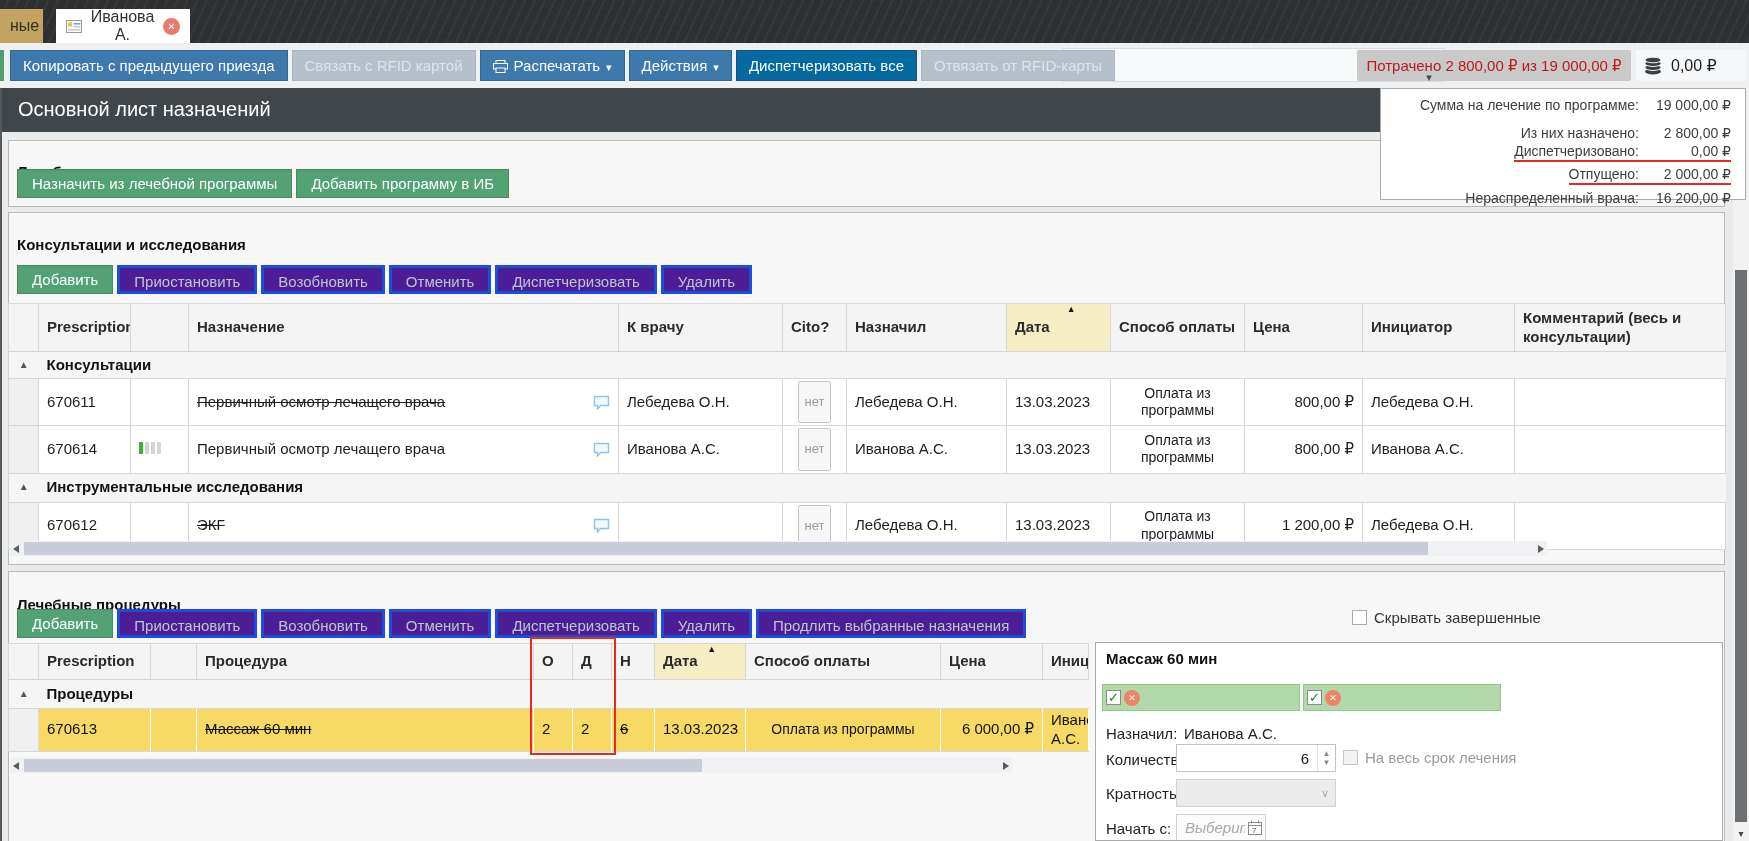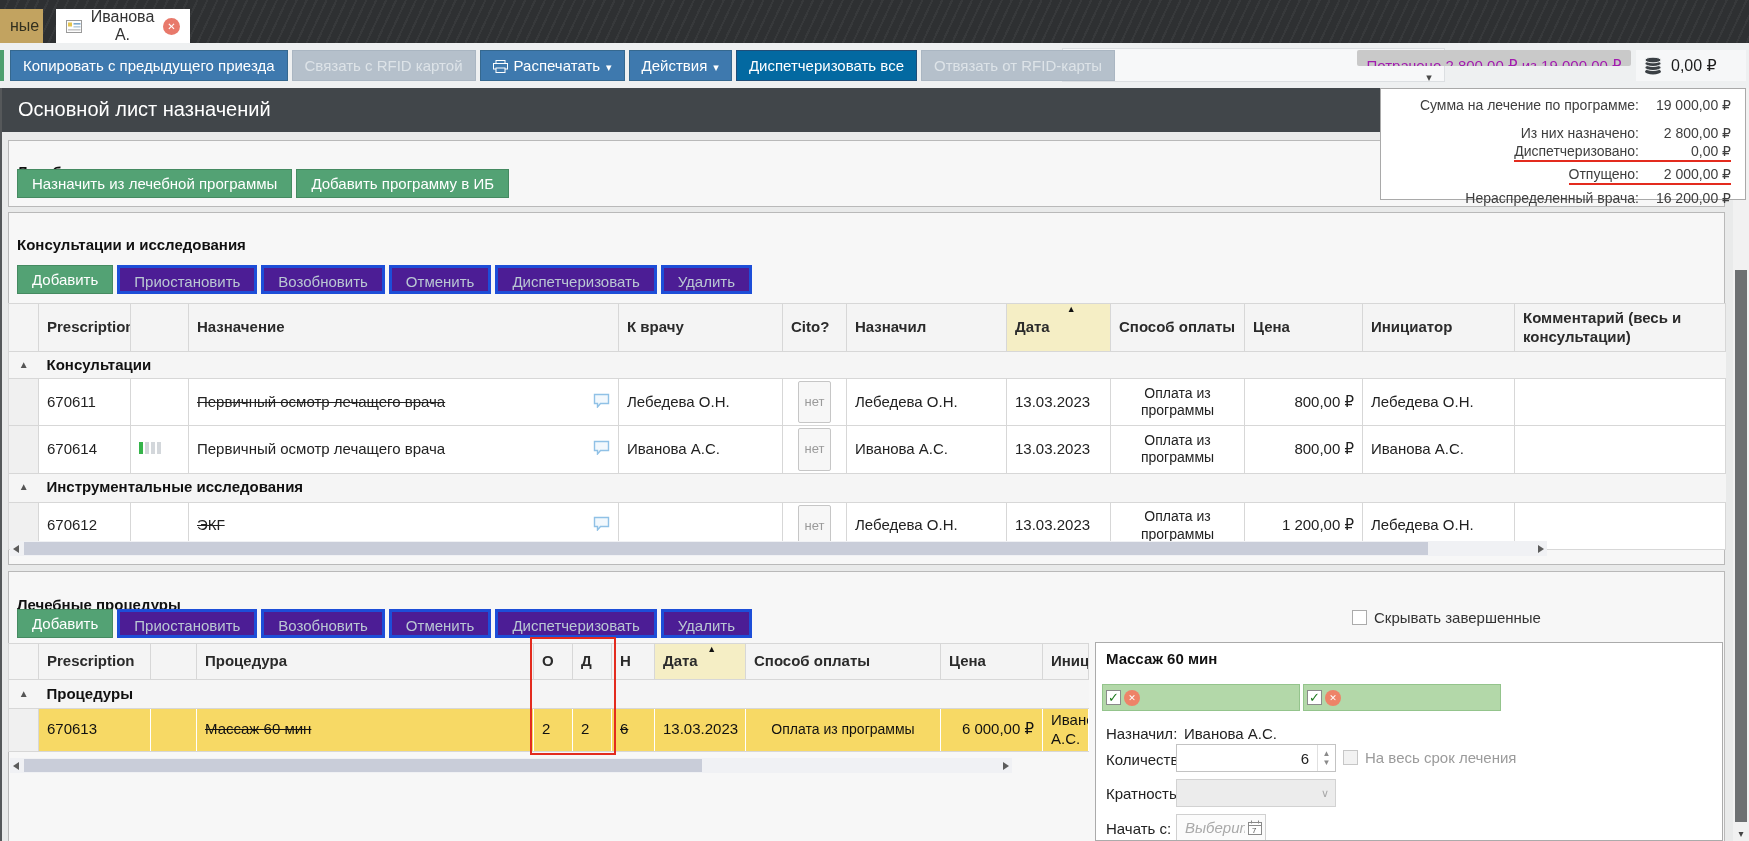--- a/index.html
+++ b/index.html
@@ -27,21 +27,21 @@
   .tb-row { position:absolute; left:6px; top:7px; display:flex; }
   .btn { height:31px; line-height:29px; padding:0 12px; margin-right:4px; font-size:15px; white-space:nowrap; cursor:default; }
   .btn-blue { background:#3e79ae; border:1px solid #35688f; color:#fff; }
   .btn-blue-hl { background:#0369a1; border:1px solid #1f4e79; color:#fff; }
   .btn-blue-dis { background:#b5c0cb; border:1px solid #aab6c2; color:#dde3e8; }
   .green-sliver { position:absolute; left:0; top:7px; width:4px; height:31px; background:#4f9f6e; }
   .caret { font-size:11px; margin-left:6px; }
   .tb-field { position:absolute; left:1062px; top:5px; width:383px; height:34px; background:#f7f8f9; border:1px solid #dcdfe2; }
   .tb-chevron { position:absolute; left:1421px; top:70px; width:16px; height:16px; color:#4a4a4a; font-size:11px; text-align:center; line-height:14px; }
   .spent-box {
-    position:absolute; left:1357px; top:7px; width:274px; height:16px; background:#c9c9c9; color:#a21caf;
+    position:absolute; left:1357px; top:7px; width:274px; height:31px; background:#c9c9c9; color:#b91c1c;
     font-size:15px; line-height:31px; text-align:center; border-radius:2px; white-space:nowrap; overflow:hidden;
   }
   .balance-box { position:absolute; left:1636px; top:7px; width:110px; height:31px; background:#f6f7f8; display:flex; align-items:center; gap:7px; padding:0 6px; font-size:16px; color:#1d1d1d; }
   
   .band { position:absolute; left:0; top:88px; width:1749px; height:44px; background:#41464a; }
   .band-title { position:absolute; left:18px; top:10px; font-size:20px; color:#fff; font-weight:400; }
   .left-edge { position:absolute; left:0; top:88px; width:2px; height:753px; background:#55585a; z-index:60; }
   
   .popup {
     position:absolute; left:1380px; top:88px; width:366px; height:112px; background:#fff;
@@ -68,21 +68,21 @@
   th, td { border:1px solid #d7d7d7; overflow:hidden; padding:2px 8px; text-align:left; vertical-align:middle; line-height:1.25; }
   th { background:#f4f4f4; font-weight:bold; font-size:15px; white-space:nowrap; }
   th.wrap { white-space:normal; }
   th.ycol { background:#f5eec5; position:relative; }
   .sort-up { position:absolute; top:0px; left:58%; font-size:9px; color:#111; }
   td { font-size:15px; color:#222; background:#fff; }
   td.exp { background:#f0f0f0; padding:0; text-align:center; }
   tr.grp td { background:#f5f5f5; font-weight:bold; font-size:15px; border-left:none; border-right:none; color:#111; }
   tr.grp td.exp { border-left:1px solid #d7d7d7; background:#f5f5f5; color:#555; font-size:10px; font-weight:normal; }
   .strike { text-decoration:line-through; }
-  .name-cell > div { display:flex; align-items:flex-start; justify-content:space-between; gap:4px; }
+  .name-cell > div { display:flex; align-items:center; justify-content:space-between; gap:4px; }
   .net { display:inline-block; border:1px solid #c6c6c6; background:#f7f7f7; color:#9a9a9a; padding:12px 6px; font-size:13px; border-radius:2px; }
   .ctr { text-align:center; }
   .rt { text-align:right; }
   .pay { font-size:14px; }
   .bars { display:inline-flex; gap:2px; align-items:flex-end; }
   .bars i { width:4px; height:12px; background:#d3d7db; display:inline-block; }
   .bars i.on { background:#35b44a; }
   tr.yrow td { background:#f7d965; border-right:1px solid #fff; color:#111; }
   tr.yrow td.exp { background:#f0f0f0; border-right:1px solid #d7d7d7; }
   
@@ -357,20 +357,21 @@
 
   <div class="panel panel3">
     <div class="sec-title" style="top:8px">Лечебные процедуры</div>
     <div class="btnrow" style="top:37px">
       <div class="btn2 btn-green"><span>Добавить</span></div>
       <div class="btn2 btn-slate"><span>Приостановить</span></div>
       <div class="btn2 btn-slate"><span>Возобновить</span></div>
       <div class="btn2 btn-slate"><span>Отменить</span></div>
       <div class="btn2 btn-slate"><span>Диспетчеризовать</span></div>
       <div class="btn2 btn-slate"><span>Удалить</span></div>
+      <div class="btn2 btn-slate"><span>Продлить выбранные назначения</span></div>
     </div>
 
     <table class="tbl" style="left:-1px; top:71px; width:1080px">
       <colgroup>
         <col style="width:30px">
           <col style="width:112px">
           <col style="width:46px">
           <col style="width:337px">
         <col style="width:39px">
           <col style="width:39px">

